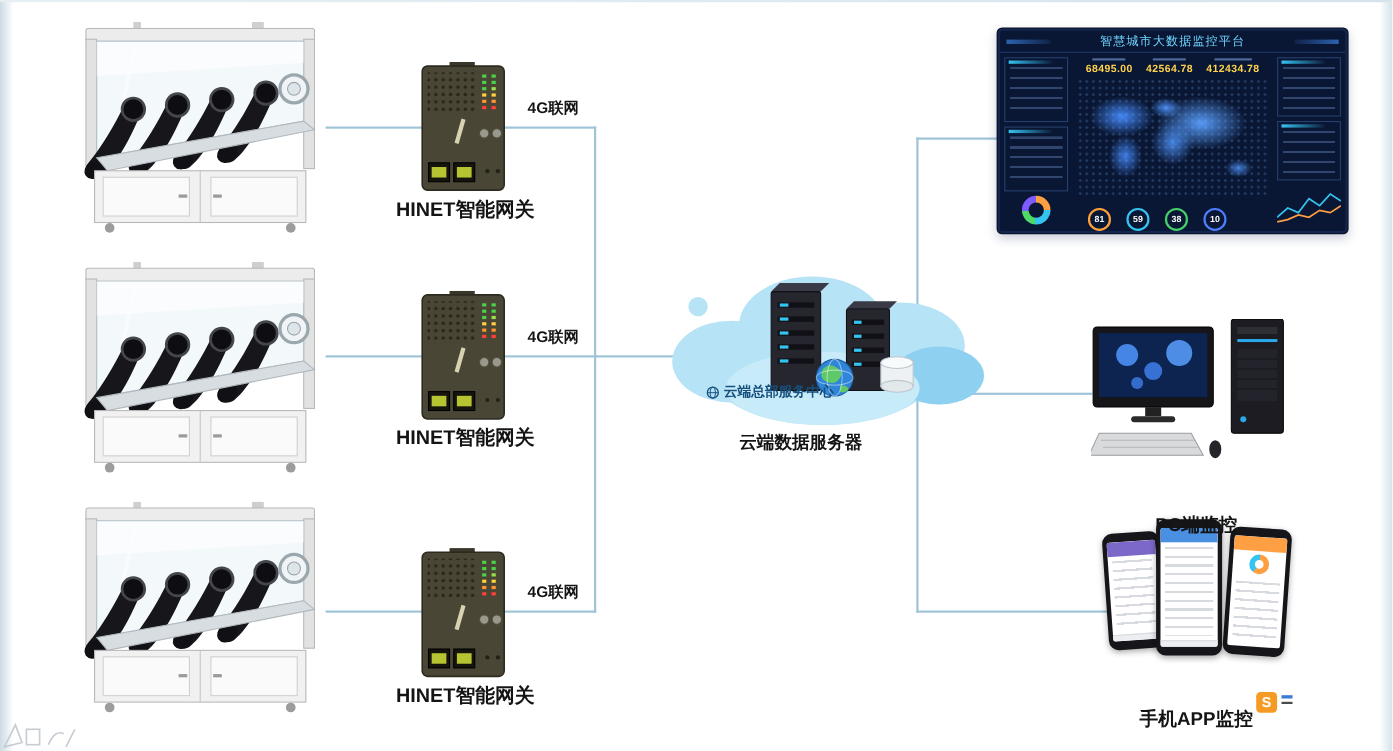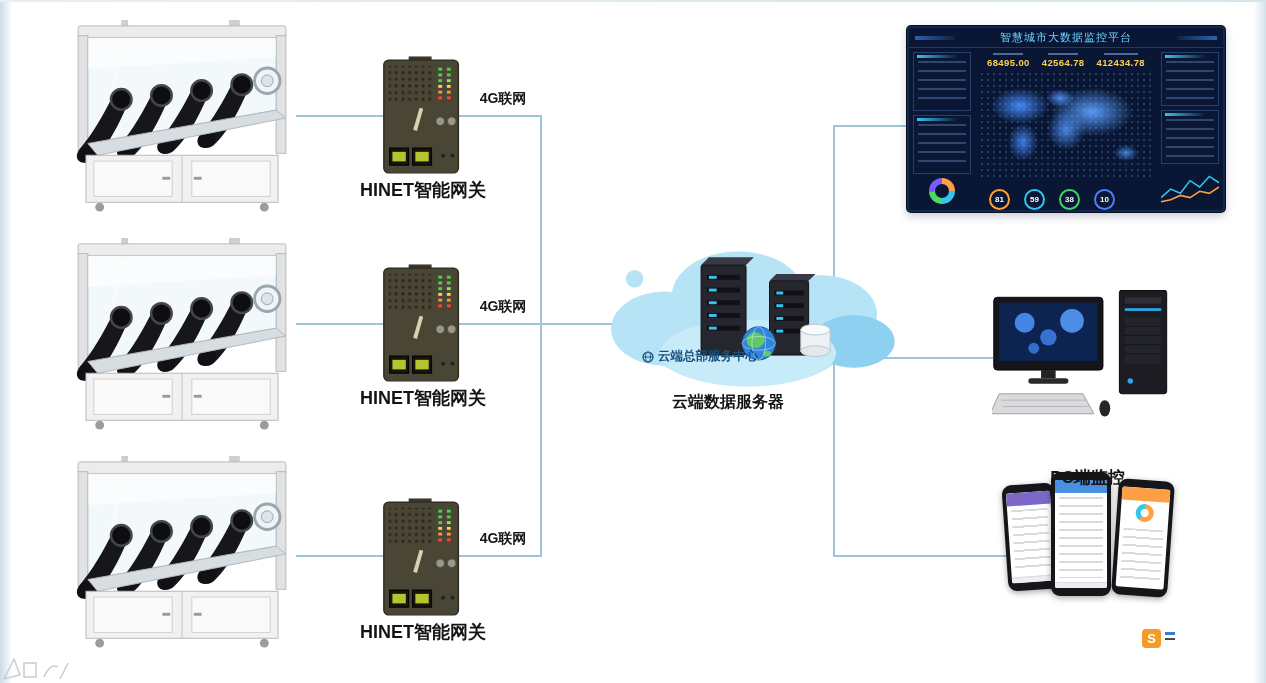--- a/index.html
+++ b/index.html
@@ -382,20 +382,21 @@
       </div>
     </div>
     <div class="phone p3">
       <div class="scr">
         <div class="ph-h orange"></div>
         <div class="ph-donut"></div>
         <div class="ph-lines"></div>
       </div>
     </div>
   </div>
+  <div class="caption cap-big" style="left:995px; top:642px; width:185px;">手机APP监控</div>
 
   <div class="app-badge">
     <div class="sq">S</div>
     <div class="menu">
         <i class="first"></i>
         <i></i>
       </div>
   </div>
 
   <svg class="corner-tools" width="70" height="30" viewBox="0 0 70 30">

